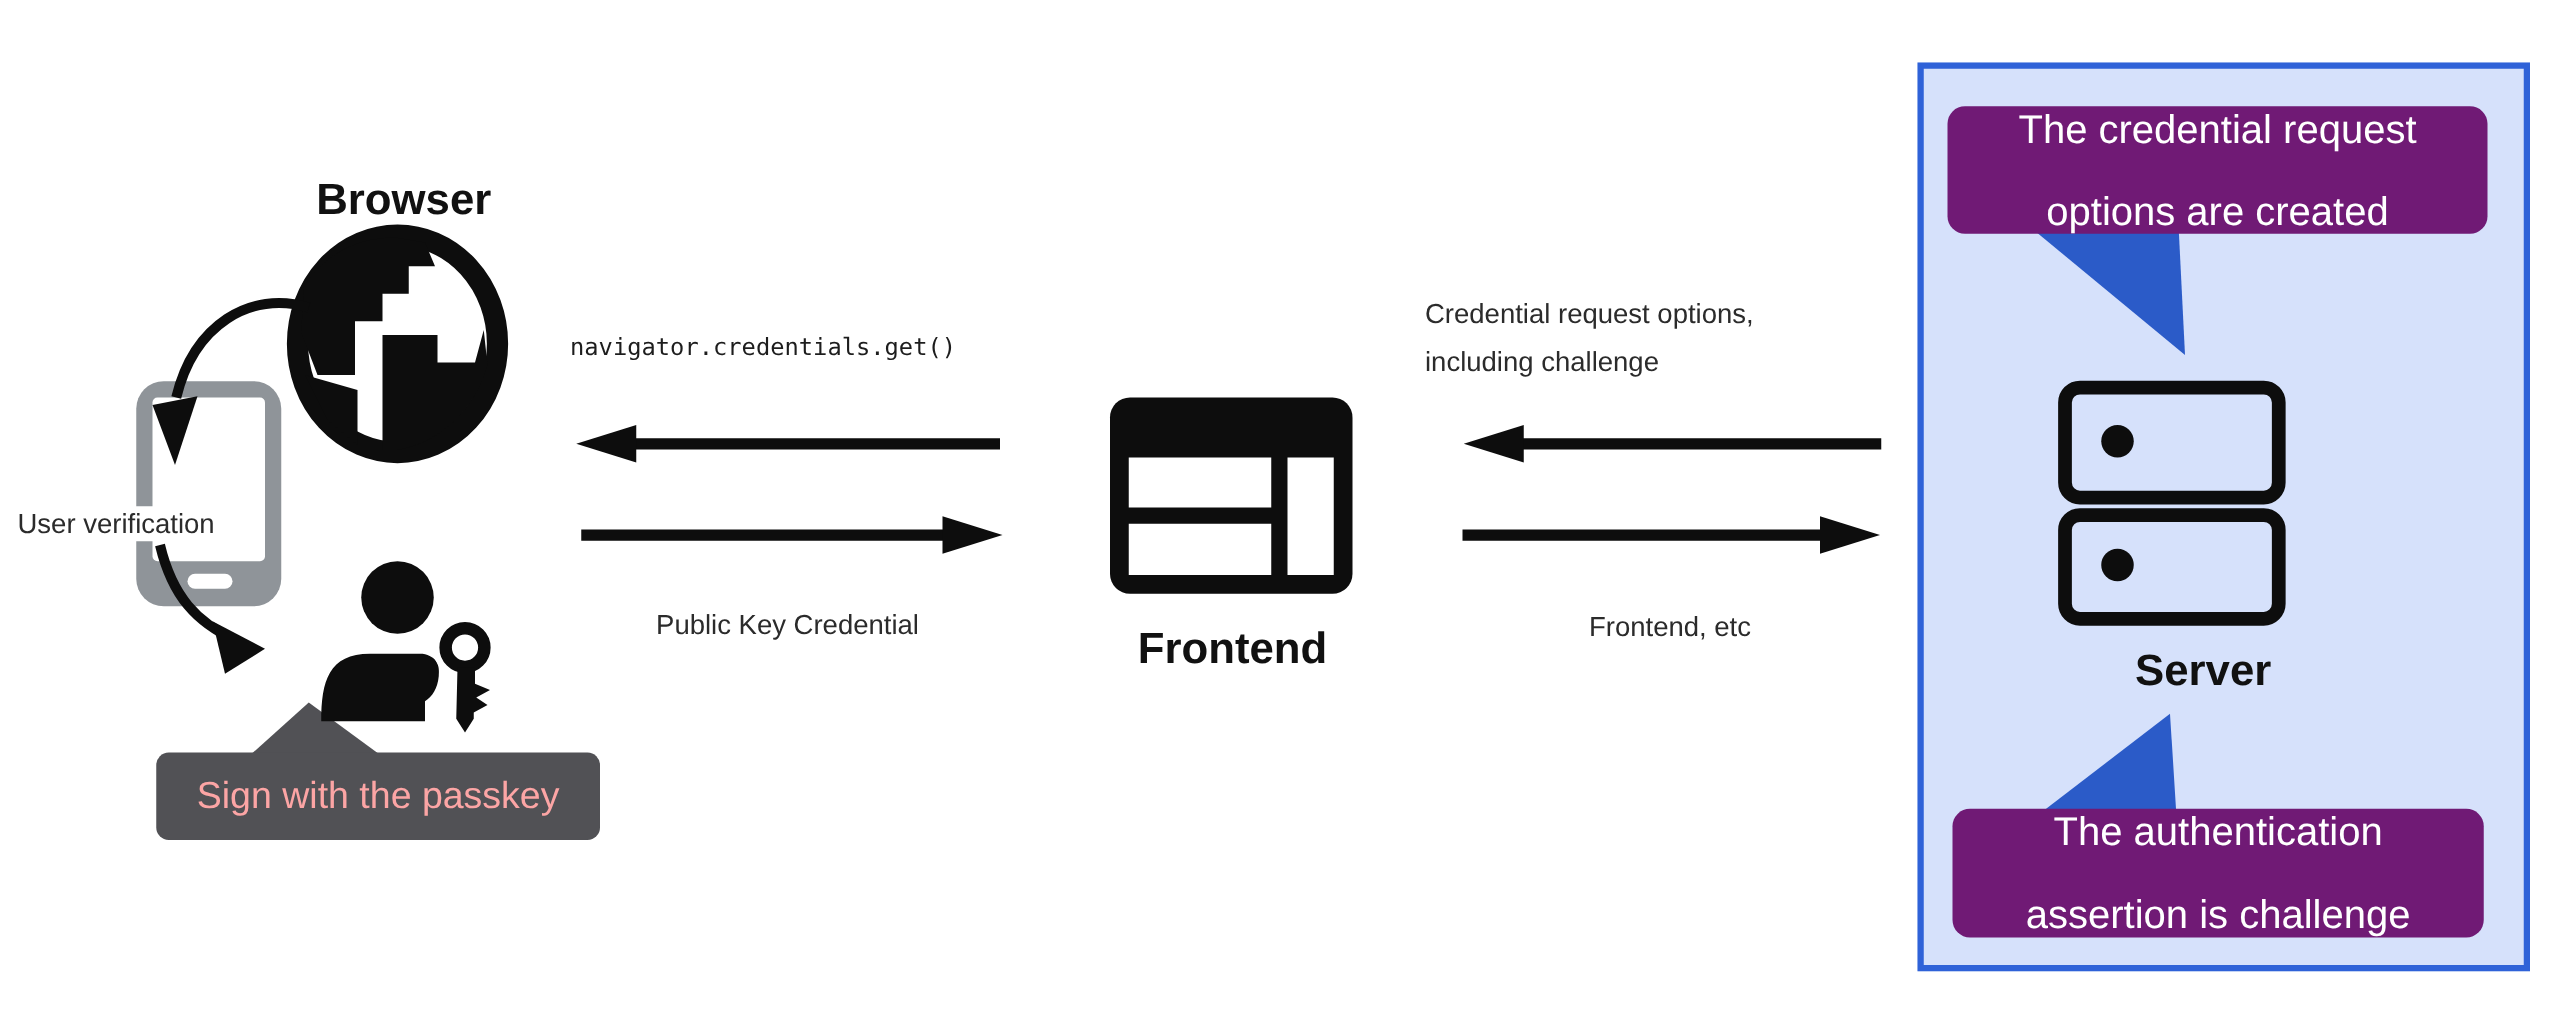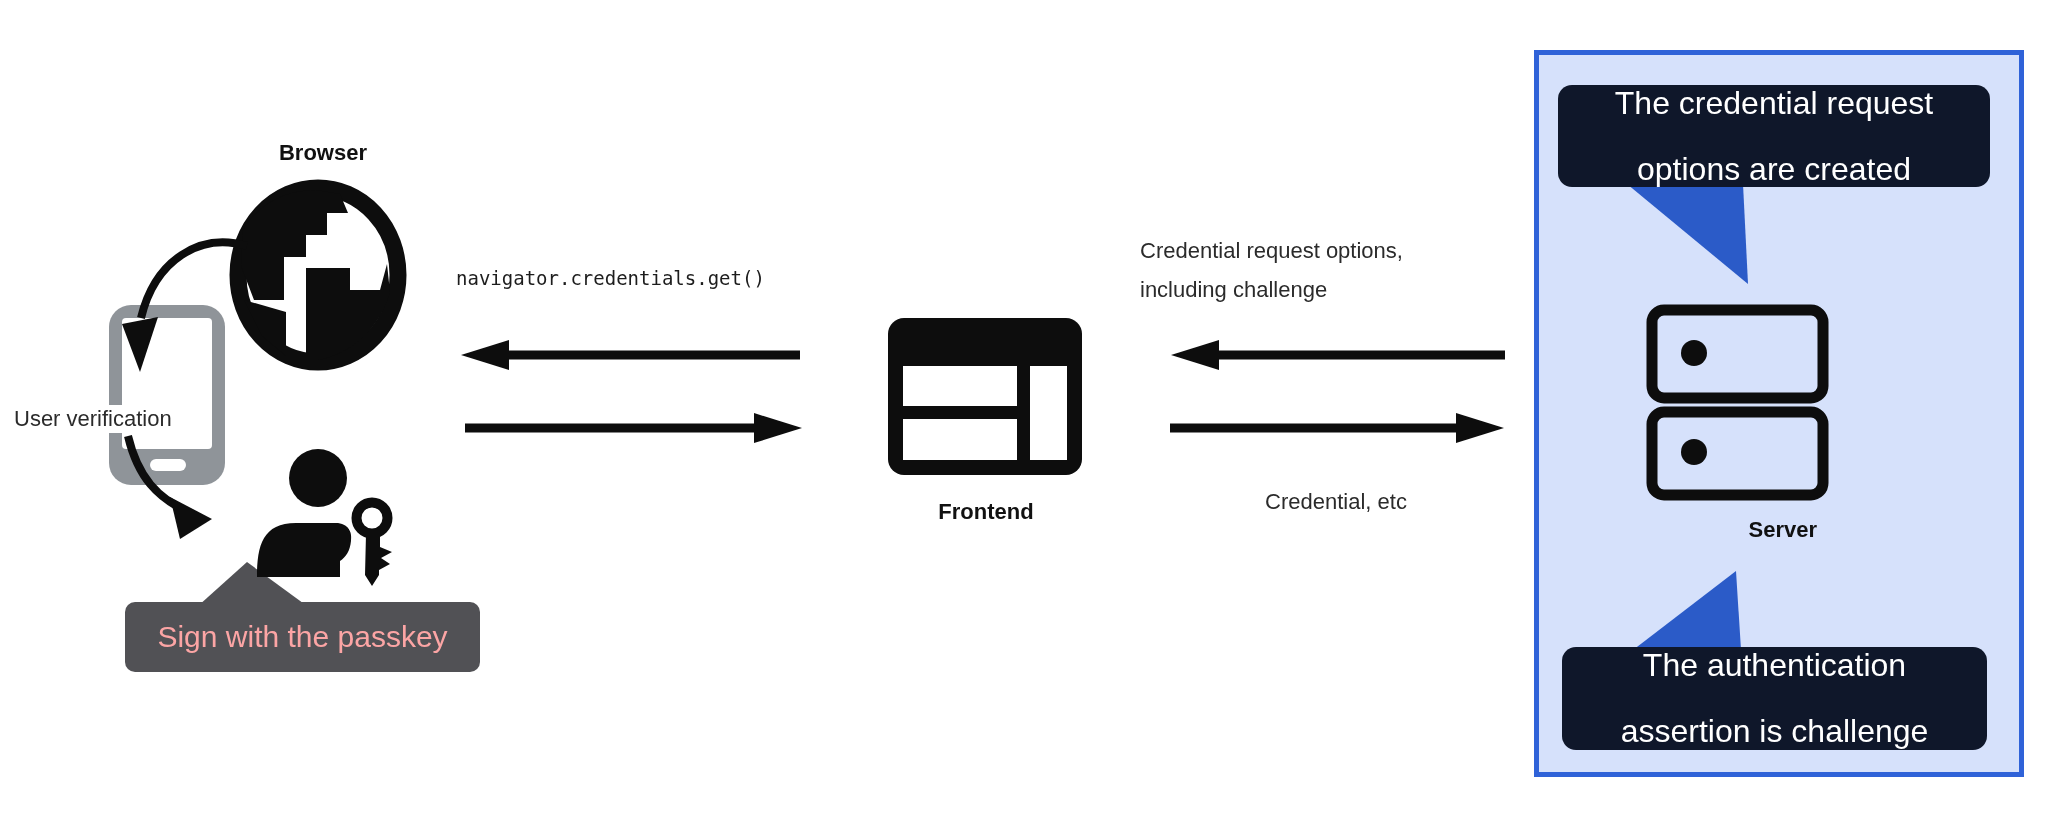--- a/index.html
+++ b/index.html
@@ -8,42 +8,42 @@
     font-family:"Liberation Sans", sans-serif;color:#1b1b1b;overflow:hidden;
   }
   .svg-layer{position:absolute;left:0;top:0;z-index:1;pointer-events:none;}
   
   .server-box{
     position:absolute;left:1534px;top:50px;width:480px;height:717px;
     background:#d6e1fb;border:5px solid #2f62d8;z-index:0;box-sizing:content-box;
   }
   
   .lbl{position:absolute;z-index:2;white-space:nowrap;}
-  .bold-lbl{font-weight:bold;font-size:22px;color:#111;}
+  .bold-lbl{font-weight:bold;font-size:35px;color:#111;}
   .body-lbl{font-size:22px;color:#2b2b2b;}
   .browser-lbl{left:243px;top:140px;width:160px;text-align:center;}
   .frontend-lbl{left:906px;top:499px;width:160px;text-align:center;}
   .server-lbl{left:1657px;top:517px;width:160px;text-align:right;}
   .userverif-lbl{left:10px;top:385px;background:#ffffff;padding:1px 4px;margin-top:20px;}
   .code-lbl{
     left:456px;top:267px;font-family:"DejaVu Sans Mono","Liberation Mono",monospace;
     font-size:19px;color:#1d1d1d;
   }
   .pkc-lbl{left:480px;top:487px;width:300px;text-align:center;}
   .req-lbl{left:1140px;top:231px;line-height:39px;text-align:left;}
   .sig-lbl{left:1236px;top:489px;width:200px;text-align:center;}
   
   .tooltip{
     position:absolute;left:125px;top:602px;width:355px;height:70px;z-index:2;
     background:#515155;border-radius:10px;display:flex;align-items:center;justify-content:center;
     color:#fca5a5;font-size:30px;
   }
   
   .bubble{
-    position:absolute;z-index:2;background:#0f172a;border-radius:14px;
+    position:absolute;z-index:2;background:#701a75;border-radius:14px;
     color:#ffffff;font-size:32px;text-align:center;line-height:45px;
     display:flex;flex-direction:column;justify-content:center;gap:21px;
   }
   .bubble-top{left:1558px;top:85px;width:432px;height:102px;}
   .bubble-bottom{left:1562px;top:647px;width:425px;height:103px;}
 </style>
 </head>
 <body>
 
 <div class="canvas">
@@ -139,29 +139,30 @@
   <div class="lbl bold-lbl browser-lbl">Browser</div>
 
   <div class="lbl body-lbl userverif-lbl">User verification</div>
 
   <div class="tooltip">
     <span>Sign with the passkey</span>
   </div>
 
   <div class="lbl code-lbl">navigator.credentials.get()</div>
 
+  <div class="lbl body-lbl pkc-lbl">Public Key Credential</div>
 
   <div class="lbl bold-lbl frontend-lbl">Frontend</div>
 
   <div class="lbl body-lbl req-lbl">
     <div>Credential request options,</div>
     <div>including challenge</div>
   </div>
 
-  <div class="lbl body-lbl sig-lbl">Credential, etc</div>
+  <div class="lbl body-lbl sig-lbl">Frontend, etc</div>
 
   <div class="lbl bold-lbl server-lbl">Server</div>
 
   <div class="bubble bubble-top">
     <div>The credential request</div>
     <div>options are created</div>
   </div>
 
   <div class="bubble bubble-bottom">
     <div>The authentication</div>

